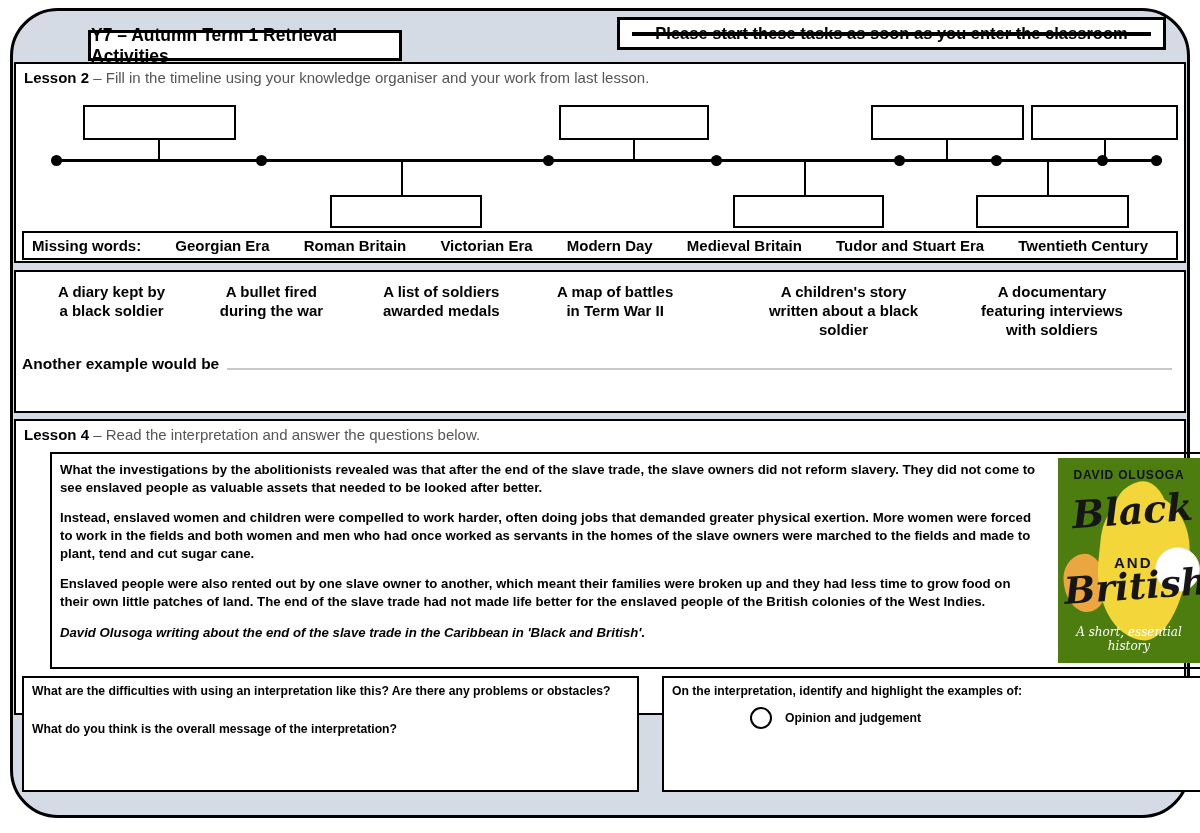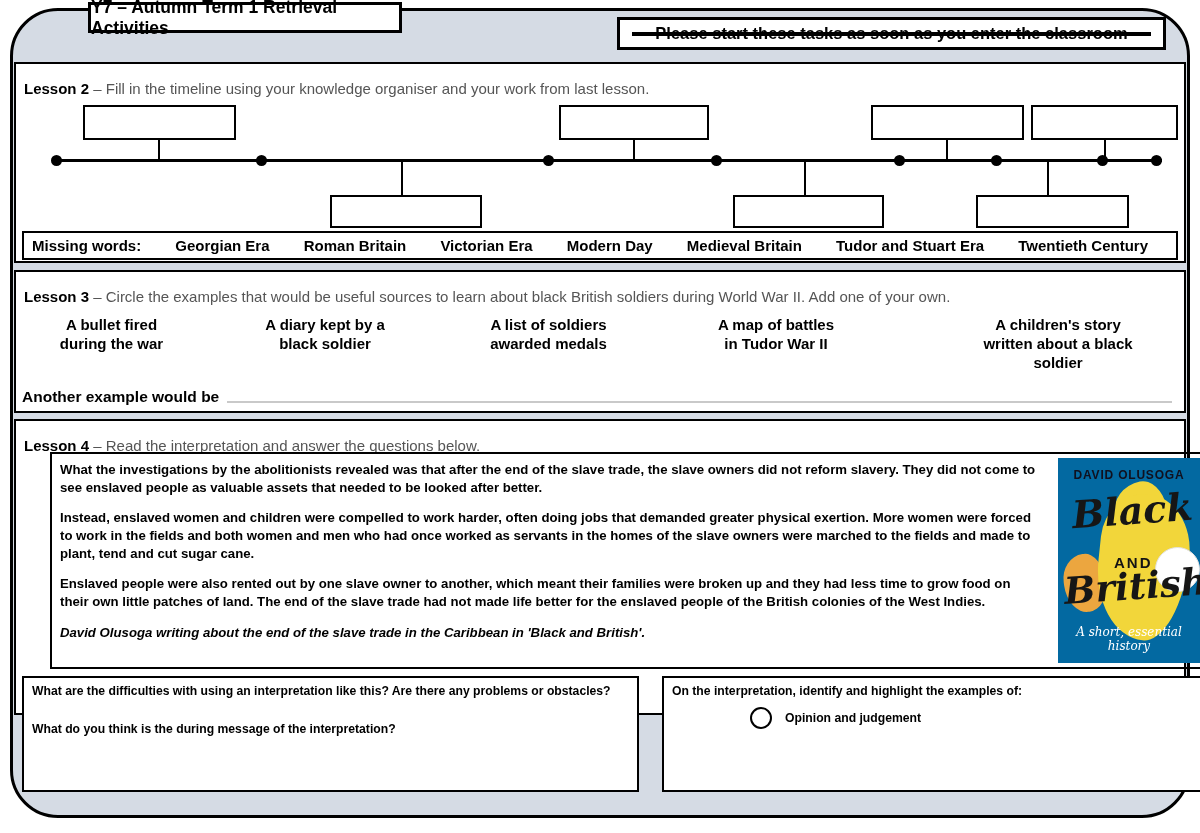--- a/index.html
+++ b/index.html
@@ -20,38 +20,38 @@
     border: 3px solid #000;
     border-radius: 48px;
   }
 
   
   .headbox {
     position: absolute; background:#fff; border:3px solid #000;
     display:flex; align-items:center; justify-content:center;
     font-weight:700;
   }
-  #title-box { left:88px; top:2px; width:314px; height:31px; font-size:17.5px; }
+  #title-box { left:88px; top:30px; width:314px; height:31px; font-size:17.5px; }
   #banner-box { left:617px; top:17px; width:549px; height:33px; padding:12px; }
   #banner-inner {
     width:100%; height:100%; border:2px solid #000;
     display:flex; align-items:center; justify-content:center;
     font-size:16.5px; font-weight:700; white-space:nowrap;
   }
 
   
   .section {
     position:absolute; left:14px; width:1172px;
     background:#fff; border:2px solid #000;
   }
   #lesson2 { top:62px;  height:201px; }
   #lesson3 { top:270px; height:143px; }
   #lesson4 { top:419px; height:296px; }
 
-  .sec-head { padding:16px 8px 0 8px; font-size:15px; }
+  .sec-head { padding:5px 8px 0 8px; font-size:15px; }
   .lesson-label { font-weight:700; color:#000; }
   .instruction { color:#555; }
 
   
   .tl-line { position:absolute; left:40px; top:95px; width:1106px; height:3px; background:#000; }
   .tl-dot  { position:absolute; top:91px; width:11px; height:11px; border-radius:50%; background:#000; }
   .tl-conn { position:absolute; width:2px; background:#000; }
   .tl-box  { position:absolute; height:35px; background:#fff; border:2px solid #000; }
   .tl-box.bottom { height:33px; top:131px; }
 
@@ -82,21 +82,21 @@
   .interp-box {
     position:absolute; left:6px; top:31px; width:1160px; height:217px;
     border:2px solid #000; padding:7px 168px 6px 8px;
   }
   .interp-text p { margin:0 0 12px 0; font-size:13.2px; line-height:18px; font-weight:700; }
   .attribution { font-style:italic; font-weight:700; font-size:13.2px; margin-top:14px; }
 
   
   .cover {
     position:absolute; right:8px; top:4px; width:142px; height:205px;
-    background:#0369a1; overflow:hidden;
+    background:#4d7c0f; overflow:hidden;
   }
   .blob { position:absolute; }
   .gb-blob  { left:40px; top:36px; width:90px; height:146px; background:#f2d63a;
               border-radius:48% 52% 42% 58% / 32% 40% 60% 52%; transform:rotate(6deg); }
   .gb-blob2 { left:56px; top:24px; width:52px; height:50px; background:#f2d63a;
               border-radius:60% 40% 55% 45% / 55% 60% 40% 45%; transform:rotate(-12deg); }
   .ireland-blob { left:6px; top:96px; width:42px; height:58px; background:#eca63f;
               border-radius:55% 45% 50% 50% / 45% 55% 48% 52%; transform:rotate(-8deg); }
   .cover-author { position:absolute; top:10px; left:0; width:100%; text-align:center;
               font-weight:700; font-size:12px; letter-spacing:.8px; color:#10101e; }
@@ -176,31 +176,28 @@
     <span>Roman Britain</span>
     <span>Victorian Era</span>
     <span>Modern Day</span>
     <span>Medieval Britain</span>
     <span>Tudor and Stuart Era</span>
     <span>Twentieth Century</span>
   </div>
 </div>
 
 <div class="section" id="lesson3">
-  <div class="sec-head">
-    <span class="lesson-label">Lesson 3</span>
-    <span class="instruction">– Circle the examples that would be useful sources to learn about black British soldiers during World War II.  Add one of your own.</span>
-  </div>
 
   <div class="sources-row">
+    <div class="source-item">A diary kept by a black soldier</div>
     <div class="source-item">A bullet fired during the war</div>
-    <div class="source-item">A diary kept by a black soldier</div>
     <div class="source-item">A list of soldiers awarded medals</div>
-    <div class="source-item">A map of battles in Tudor War II</div>
+    <div class="source-item">A map of battles in Term War II</div>
     <div class="source-item">A children's story written about a black soldier</div>
+    <div class="source-item">A documentary featuring interviews with soldiers</div>
   </div>
 
   <div class="another-row">
     <span>Another example would be</span>
     <span class="blank-line"></span>
   </div>
 </div>
 
 <div class="section" id="lesson4">
   <div class="sec-head">
@@ -224,21 +221,21 @@
       <div class="cover-author">DAVID OLUSOGA</div>
       <div class="cover-title1">Black</div>
       <div class="cover-and">AND</div>
       <div class="cover-title2">British</div>
       <div class="cover-tagline">A short, essential history</div>
     </div>
   </div>
 
   <div class="qbox" id="qbox-left">
     <div>What are the difficulties with using an interpretation like this? Are there any problems or obstacles?</div>
-    <div class="q2">What do you think is the during message of the interpretation?</div>
+    <div class="q2">What do you think is the overall message of the interpretation?</div>
   </div>
 
   <div class="qbox" id="qbox-right">
     <div>On the interpretation, identify and highlight the examples of:</div>
     <div class="option">
       <span class="option-circle"></span>
       <span>Opinion and judgement</span>
     </div>
   </div>
 </div>

